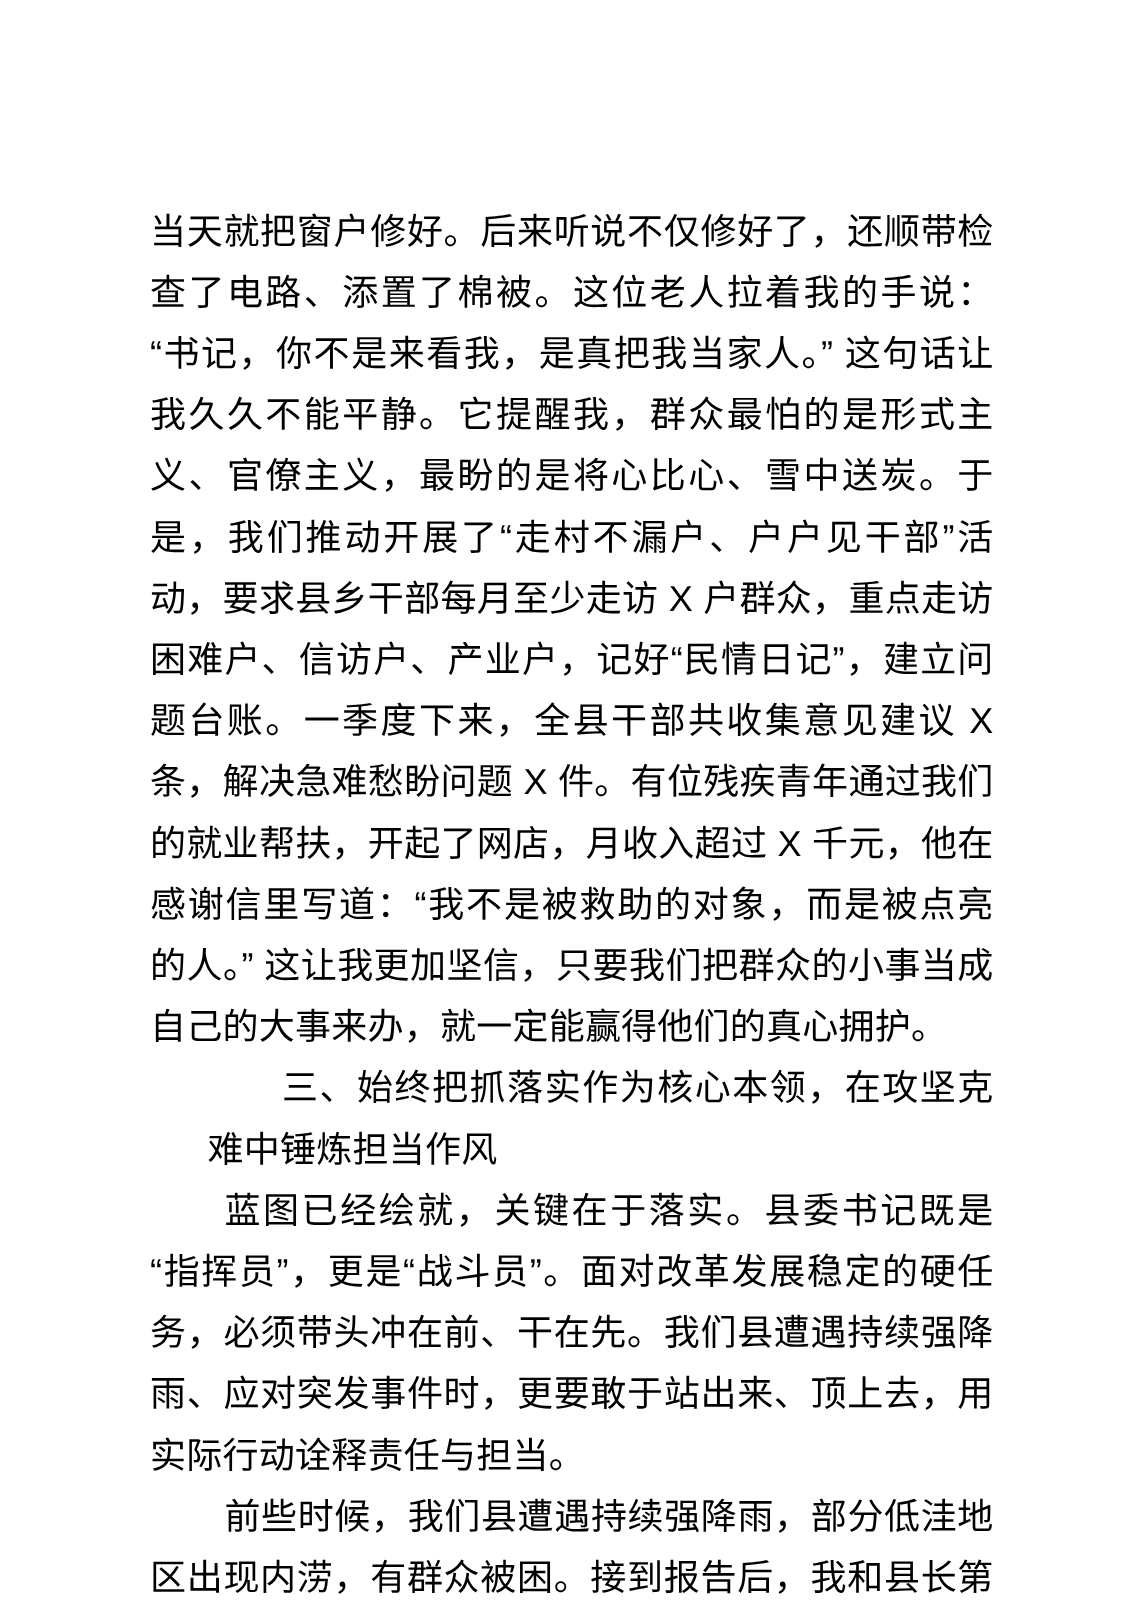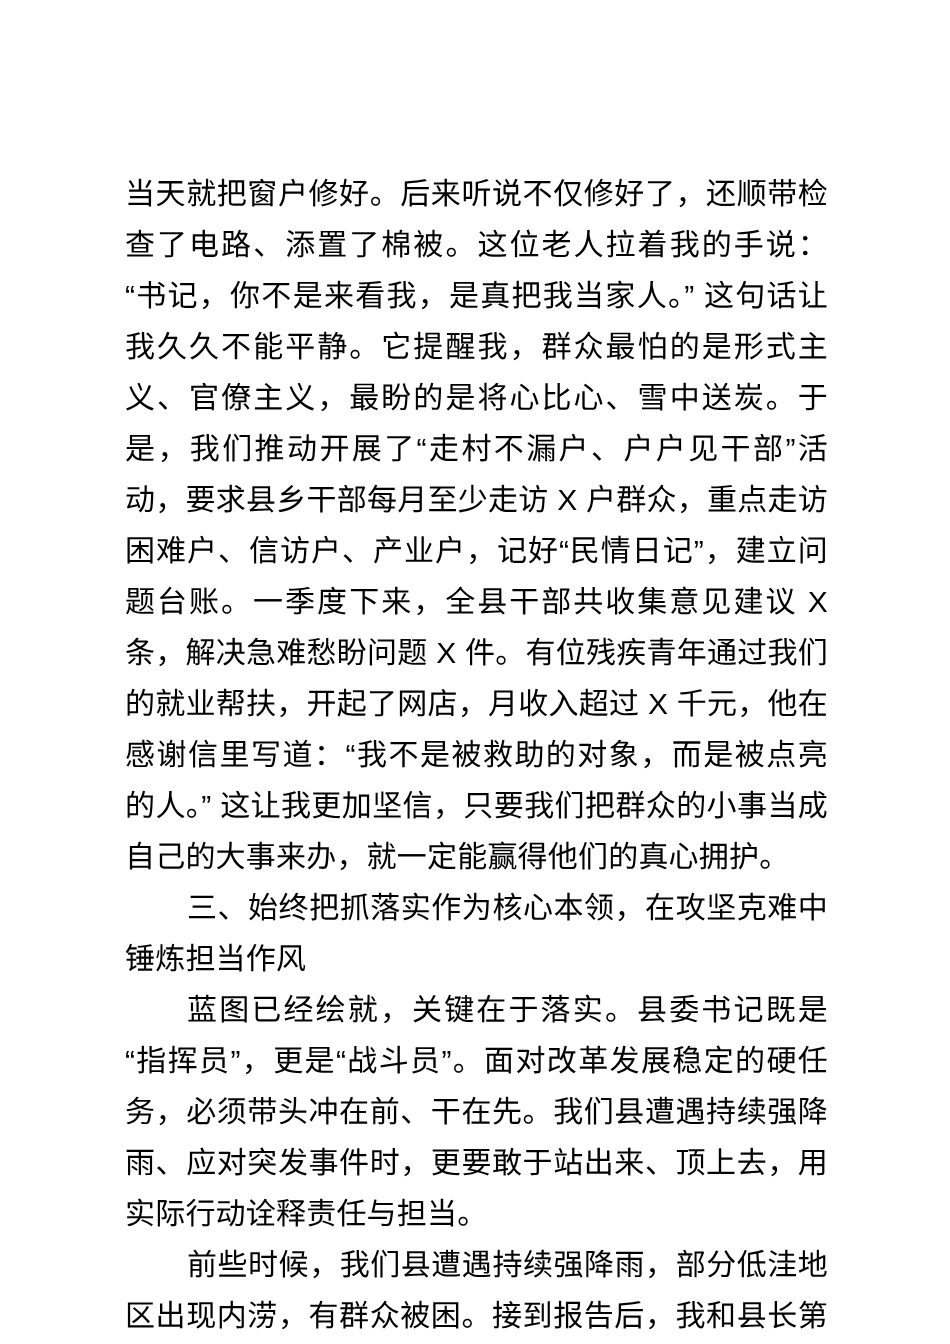--- a/index.html
+++ b/index.html
@@ -35,20 +35,21 @@
     word-break: break-all;
     -webkit-hyphens: none;
     hyphens: none;
   }
   .para.indent {
     text-indent: 62px;
   }
   .para.heading {
     text-indent: 62px;
     font-weight: 400;
+    margin-left: 48px;
   }
 </style>
 </head>
 <body>
 
 <div class="page">
   <div class="text-column">
 
     <p class="para">当天就把窗户修好。后来听说不仅修好了，还顺带检查了电路、添置了棉被。这位老人拉着我的手说：“书记，你不是来看我，是真把我当家人。” 这句话让我久久不能平静。它提醒我，群众最怕的是形式主义、官僚主义，最盼的是将心比心、雪中送炭。于是，我们推动开展了“走村不漏户、户户见干部”活动，要求县乡干部每月至少走访 X 户群众，重点走访困难户、信访户、产业户，记好“民情日记”，建立问题台账。一季度下来，全县干部共收集意见建议 X 条，解决急难愁盼问题 X 件。有位残疾青年通过我们的就业帮扶，开起了网店，月收入超过 X 千元，他在感谢信里写道：“我不是被救助的对象，而是被点亮的人。” 这让我更加坚信，只要我们把群众的小事当成自己的大事来办，就一定能赢得他们的真心拥护。</p>
 

